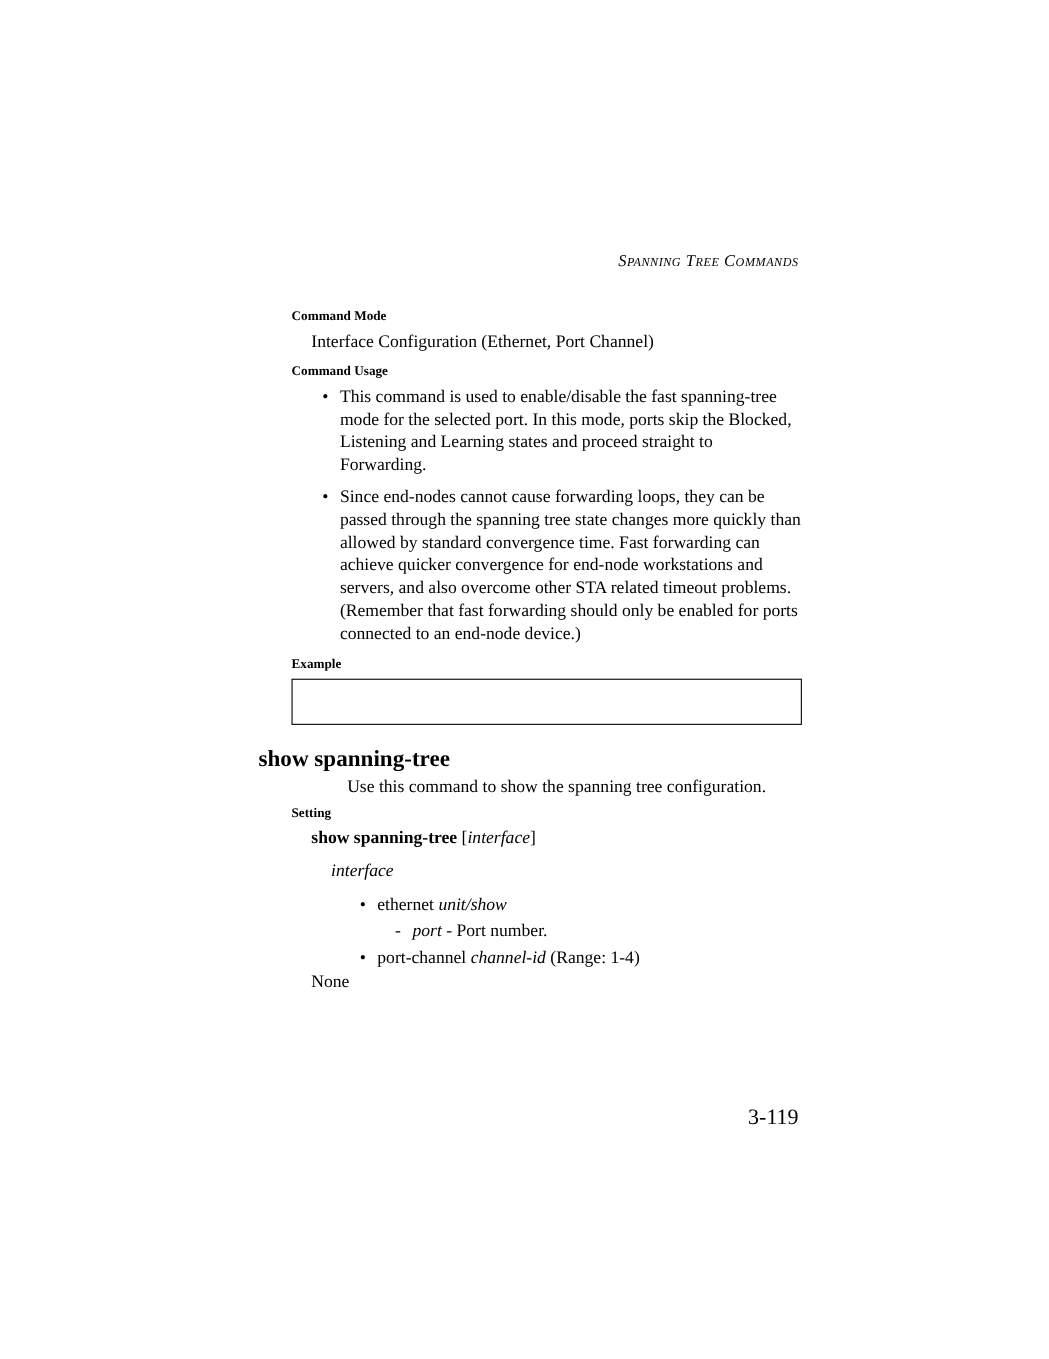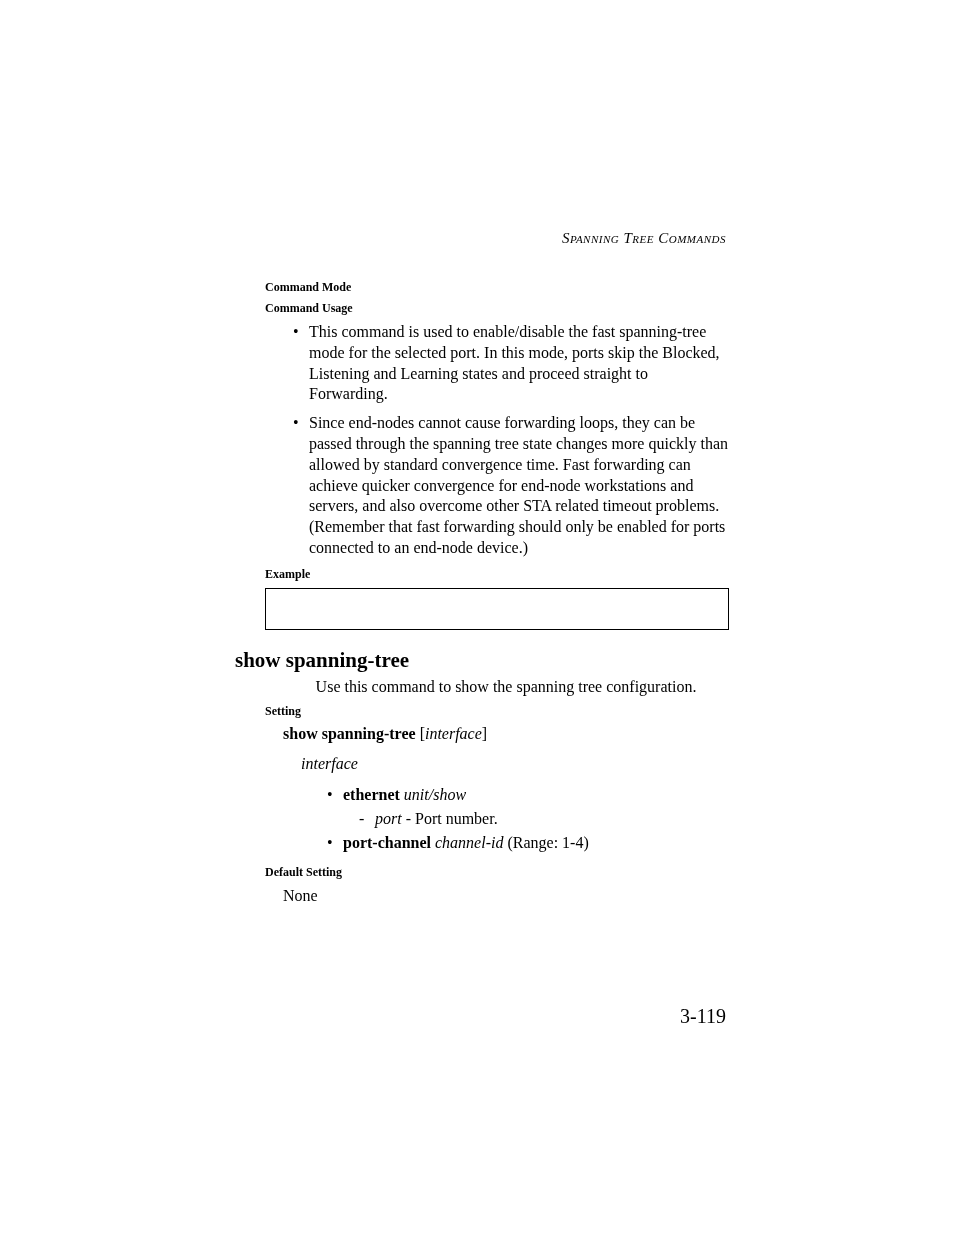--- a/index.html
+++ b/index.html
@@ -113,37 +113,38 @@
       font-size: 16px;
       line-height: 1.5;
       padding-left: 10px;
     }
     .dash-list li::before {
       content: "-";
       position: absolute;
       left: -6px;
     }
     .italic { font-style: italic; }
-    .bold { font-weight: bold; }
+    .bold { font-weight: normal; }
     .page-number {
       position: absolute;
       bottom: 207px;
       right: 228px;
       font-size: 20px;
     }
     .mb-6 { margin-bottom: 6px; text-align: center; }
   </style>
 </head>
 <body>
 
 <div class="header-right">Spanning Tree Commands</div>
 
 <div class="content">
 
   <div class="section-heading">Command Mode</div>
+  <div class="body-text">Interface Configuration (Ethernet, Port Channel)</div>
 
   <div class="section-heading">Command Usage</div>
   <ul class="bullet-list">
     <li>This command is used to enable/disable the fast spanning-tree mode for the selected port. In this mode, ports skip the Blocked, Listening and Learning states and proceed straight to Forwarding.</li>
     <li>Since end-nodes cannot cause forwarding loops, they can be passed through the spanning tree state changes more quickly than allowed by standard convergence time. Fast forwarding can achieve quicker convergence for end-node workstations and servers, and also overcome other STA related timeout problems. (Remember that fast forwarding should only be enabled for ports connected to an end-node device.)</li>
   </ul>
 
   <div class="section-heading">Example</div>
   <div class="code-box"></div>
 
@@ -164,18 +165,17 @@
           <li> <span class="italic">port</span><span> - Port number.</span></li>
         </ul>
       </li>
       <li>
         <span class="bold">port-channel</span>
         <span class="italic">channel-id</span><span> (Range: 1-4)</span>
       </li>
     </ul>
   </div>
 
-  <div class="section-heading" style="margin-top:10px;">Default Setting</div>
   <div class="body-text">None</div>
 
 </div>
 
 <div class="page-number">3-119</div>
 
 </body></html>

